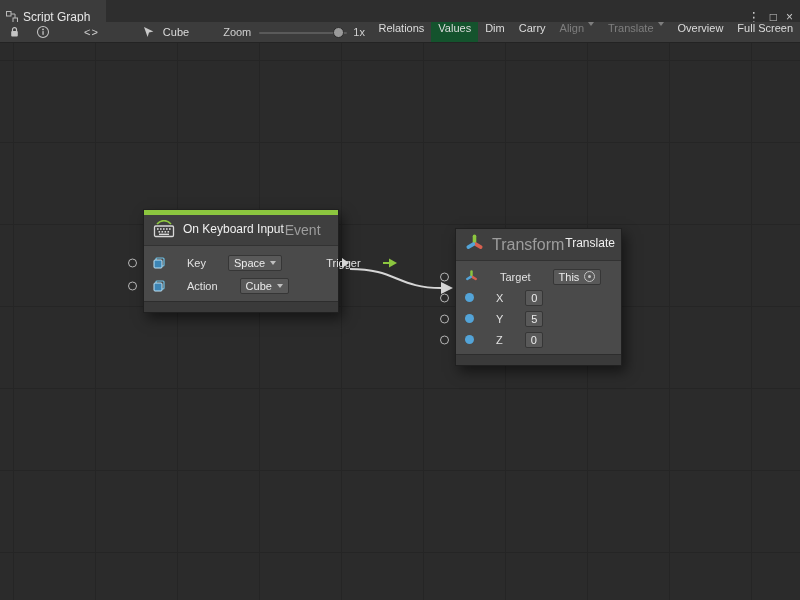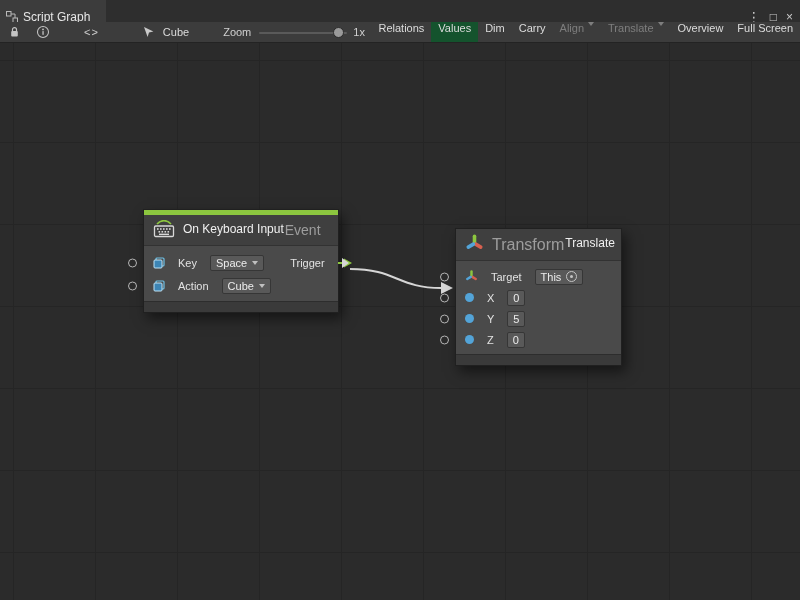--- a/index.html
+++ b/index.html
@@ -74,21 +74,21 @@
   .node-accent { height:5px; background:var(--accent-green, #8cc63f); }
   .node-header {
     background:#3f3f3f; display:flex; align-items:center; gap:8px;
     padding:5px 9px; border-bottom:1px solid #323232;
   }
   .htext { display:flex; gap:1px; }
   .node-title { font-size:12px; color:#f0f0f0; }
   .node-sub { font-size:14px; color:#9d9d9d; }
   .node-cat { font-size:16px; color:#9d9d9d;text-align:center; }
   .node-body { padding:5px 0 4px 0; }
-  .nrow { display:flex; align-items:center; gap:13px; padding:0 9px; position:relative; }
+  .nrow { display:flex; align-items:center; gap:22px; padding:0 9px; position:relative; }
   .node-event .nrow { height:23px; }
   .node-transform .nrow { height:21px; }
   .plabel { color:#e2e2e2; }
   .spacer { flex:1; }
   .vbox {
     background:#595959; border:1px solid #363636; border-radius:2px;
     height:16px; display:inline-flex; align-items:center; gap:5px;
     padding:0 5px; color:#ececec; cursor:default;
   }
   .node-footer { height:11px; background:#3a3a3a; border-top:1px solid #2d2d2d; }

